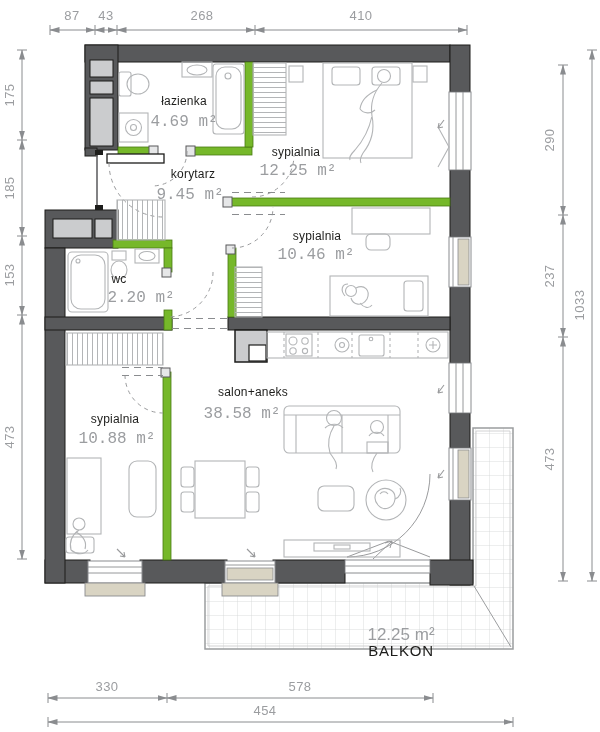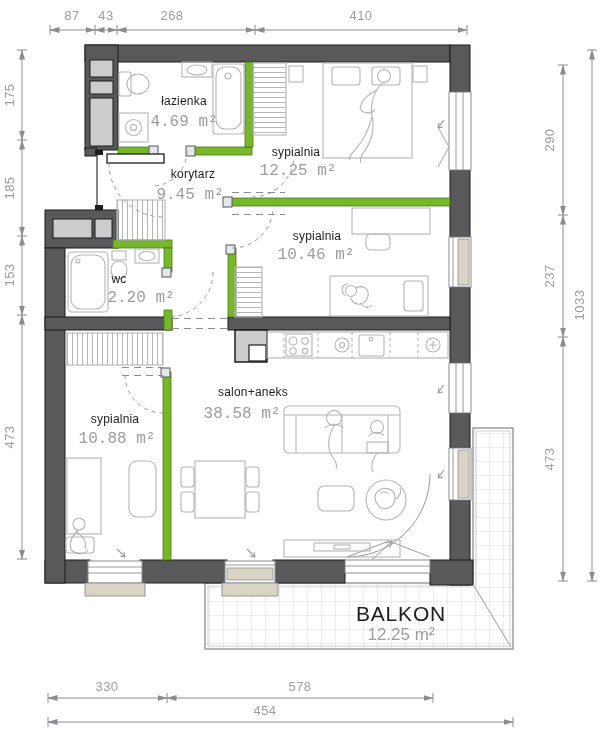--- a/index.html
+++ b/index.html
@@ -4,21 +4,21 @@
 <style>
   html,body{margin:0;padding:0;background:#ffffff;}
   .stage{
     position:relative;width:600px;height:732px;background:#ffffff;
     font-family:"Liberation Sans",sans-serif;overflow:hidden;
   }
   .plan-svg{position:absolute;left:0;top:0;}
   .lbl{position:absolute;transform:translate(-50%,-50%);white-space:nowrap;}
   .rname{font-size:12px;color:#1d1d1b;letter-spacing:.2px;}
   .rarea{font-size:16px;color:#9b9da0;font-family:Liberation Mono, monospace;}
-  .balkon-name{font-size:21px;color:#1d1d1b;letter-spacing:.8px;}
+  .balkon-name{font-size:15px;color:#1d1d1b;letter-spacing:.8px;margin-top:36px;}
   .balkon-area{font-size:17px;color:#9b9da0;}
   .dim{position:absolute;font-size:13px;color:#9b9da0;transform:translate(-50%,-50%);white-space:nowrap;letter-spacing:.5px;}
   .dim.v{transform:translate(-50%,-50%) rotate(-90deg);}
 </style>
 </head>
 <body>
 
 <div class="stage">
 
 <svg class="plan-svg" width="600" height="732" viewBox="0 0 600 732">
@@ -325,21 +325,21 @@
 <span class="lbl rarea" style="left:117px;top:439px">10.88 m²</span>
 
 <span class="lbl rname" style="left:253px;top:392px">salon+aneks</span>
 <span class="lbl rarea" style="left:242px;top:414px">38.58 m²</span>
 
 <span class="lbl balkon-name" style="left:401px;top:614px">BALKON</span>
 <span class="lbl balkon-area" style="left:401px;top:635px">12.25 m²</span>
 
 <span class="dim" style="left:72px;top:15px">87</span>
 <span class="dim" style="left:106px;top:15px">43</span>
-<span class="dim" style="left:172px;top:15px">268</span>
+<span class="dim" style="left:202px;top:15px">268</span>
 <span class="dim" style="left:361px;top:15px">410</span>
 
 <span class="dim v" style="left:9px;top:95px">175</span>
 <span class="dim v" style="left:9px;top:188px">185</span>
 <span class="dim v" style="left:9px;top:275px">153</span>
 <span class="dim v" style="left:9px;top:437px">473</span>
 
 <span class="dim v" style="left:549px;top:140px">290</span>
 <span class="dim v" style="left:549px;top:276px">237</span>
 <span class="dim v" style="left:549px;top:459px">473</span>

